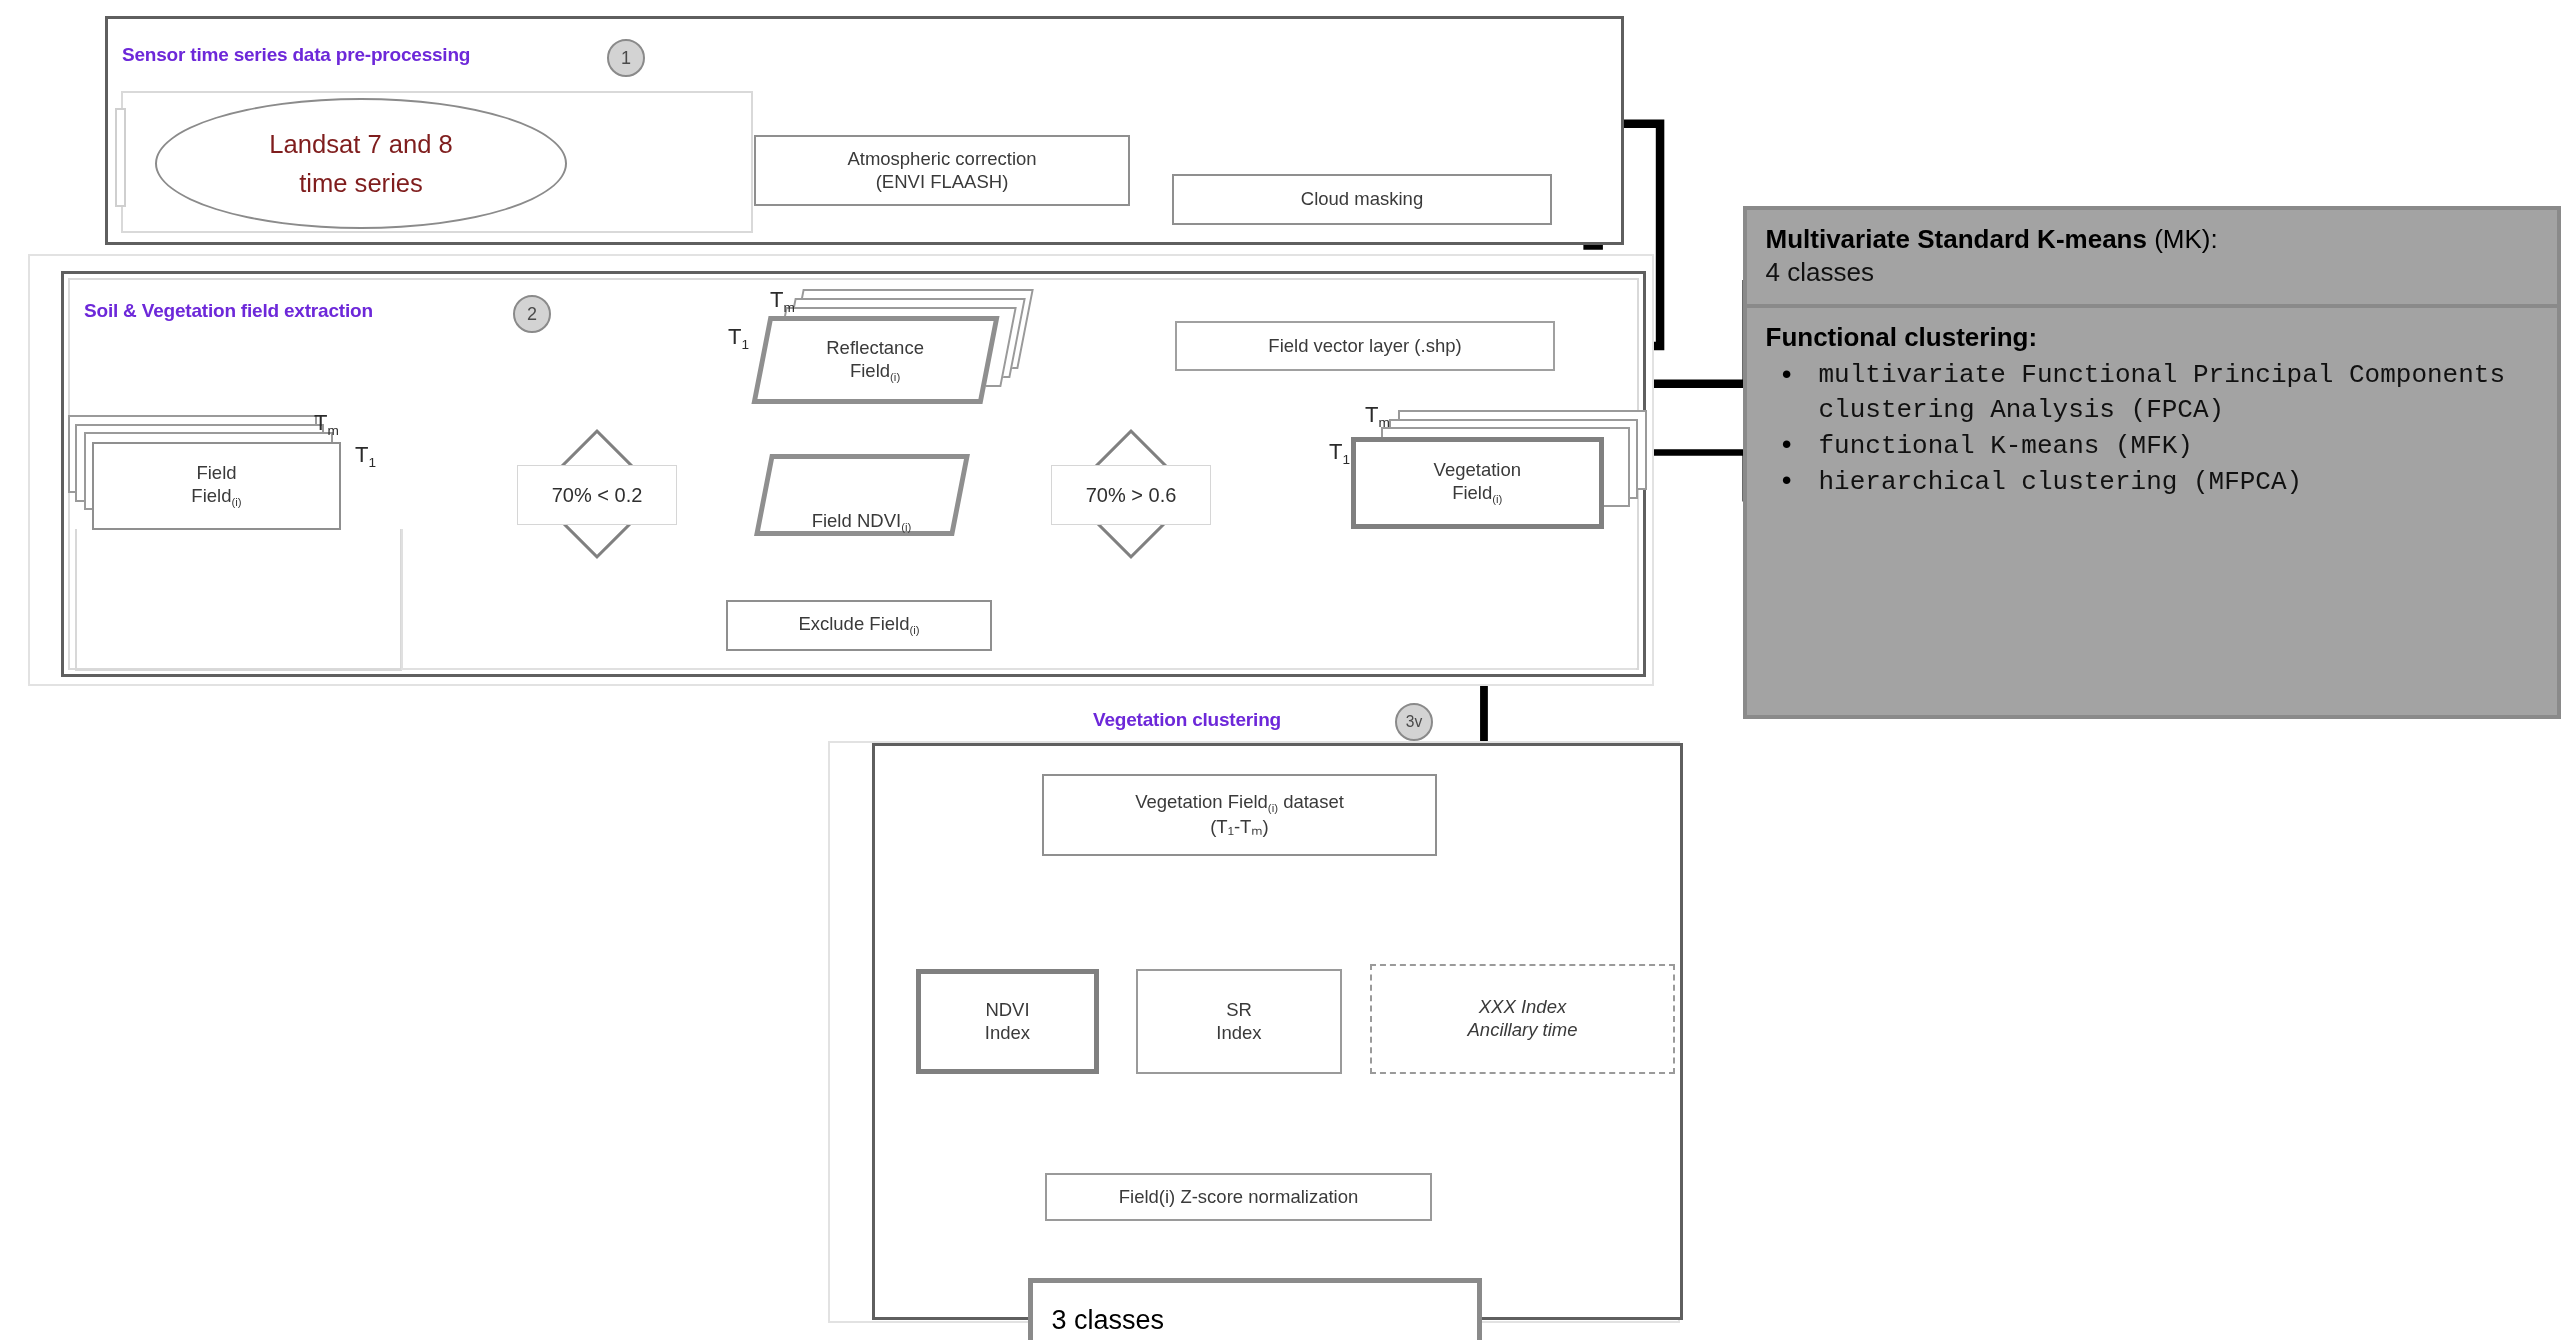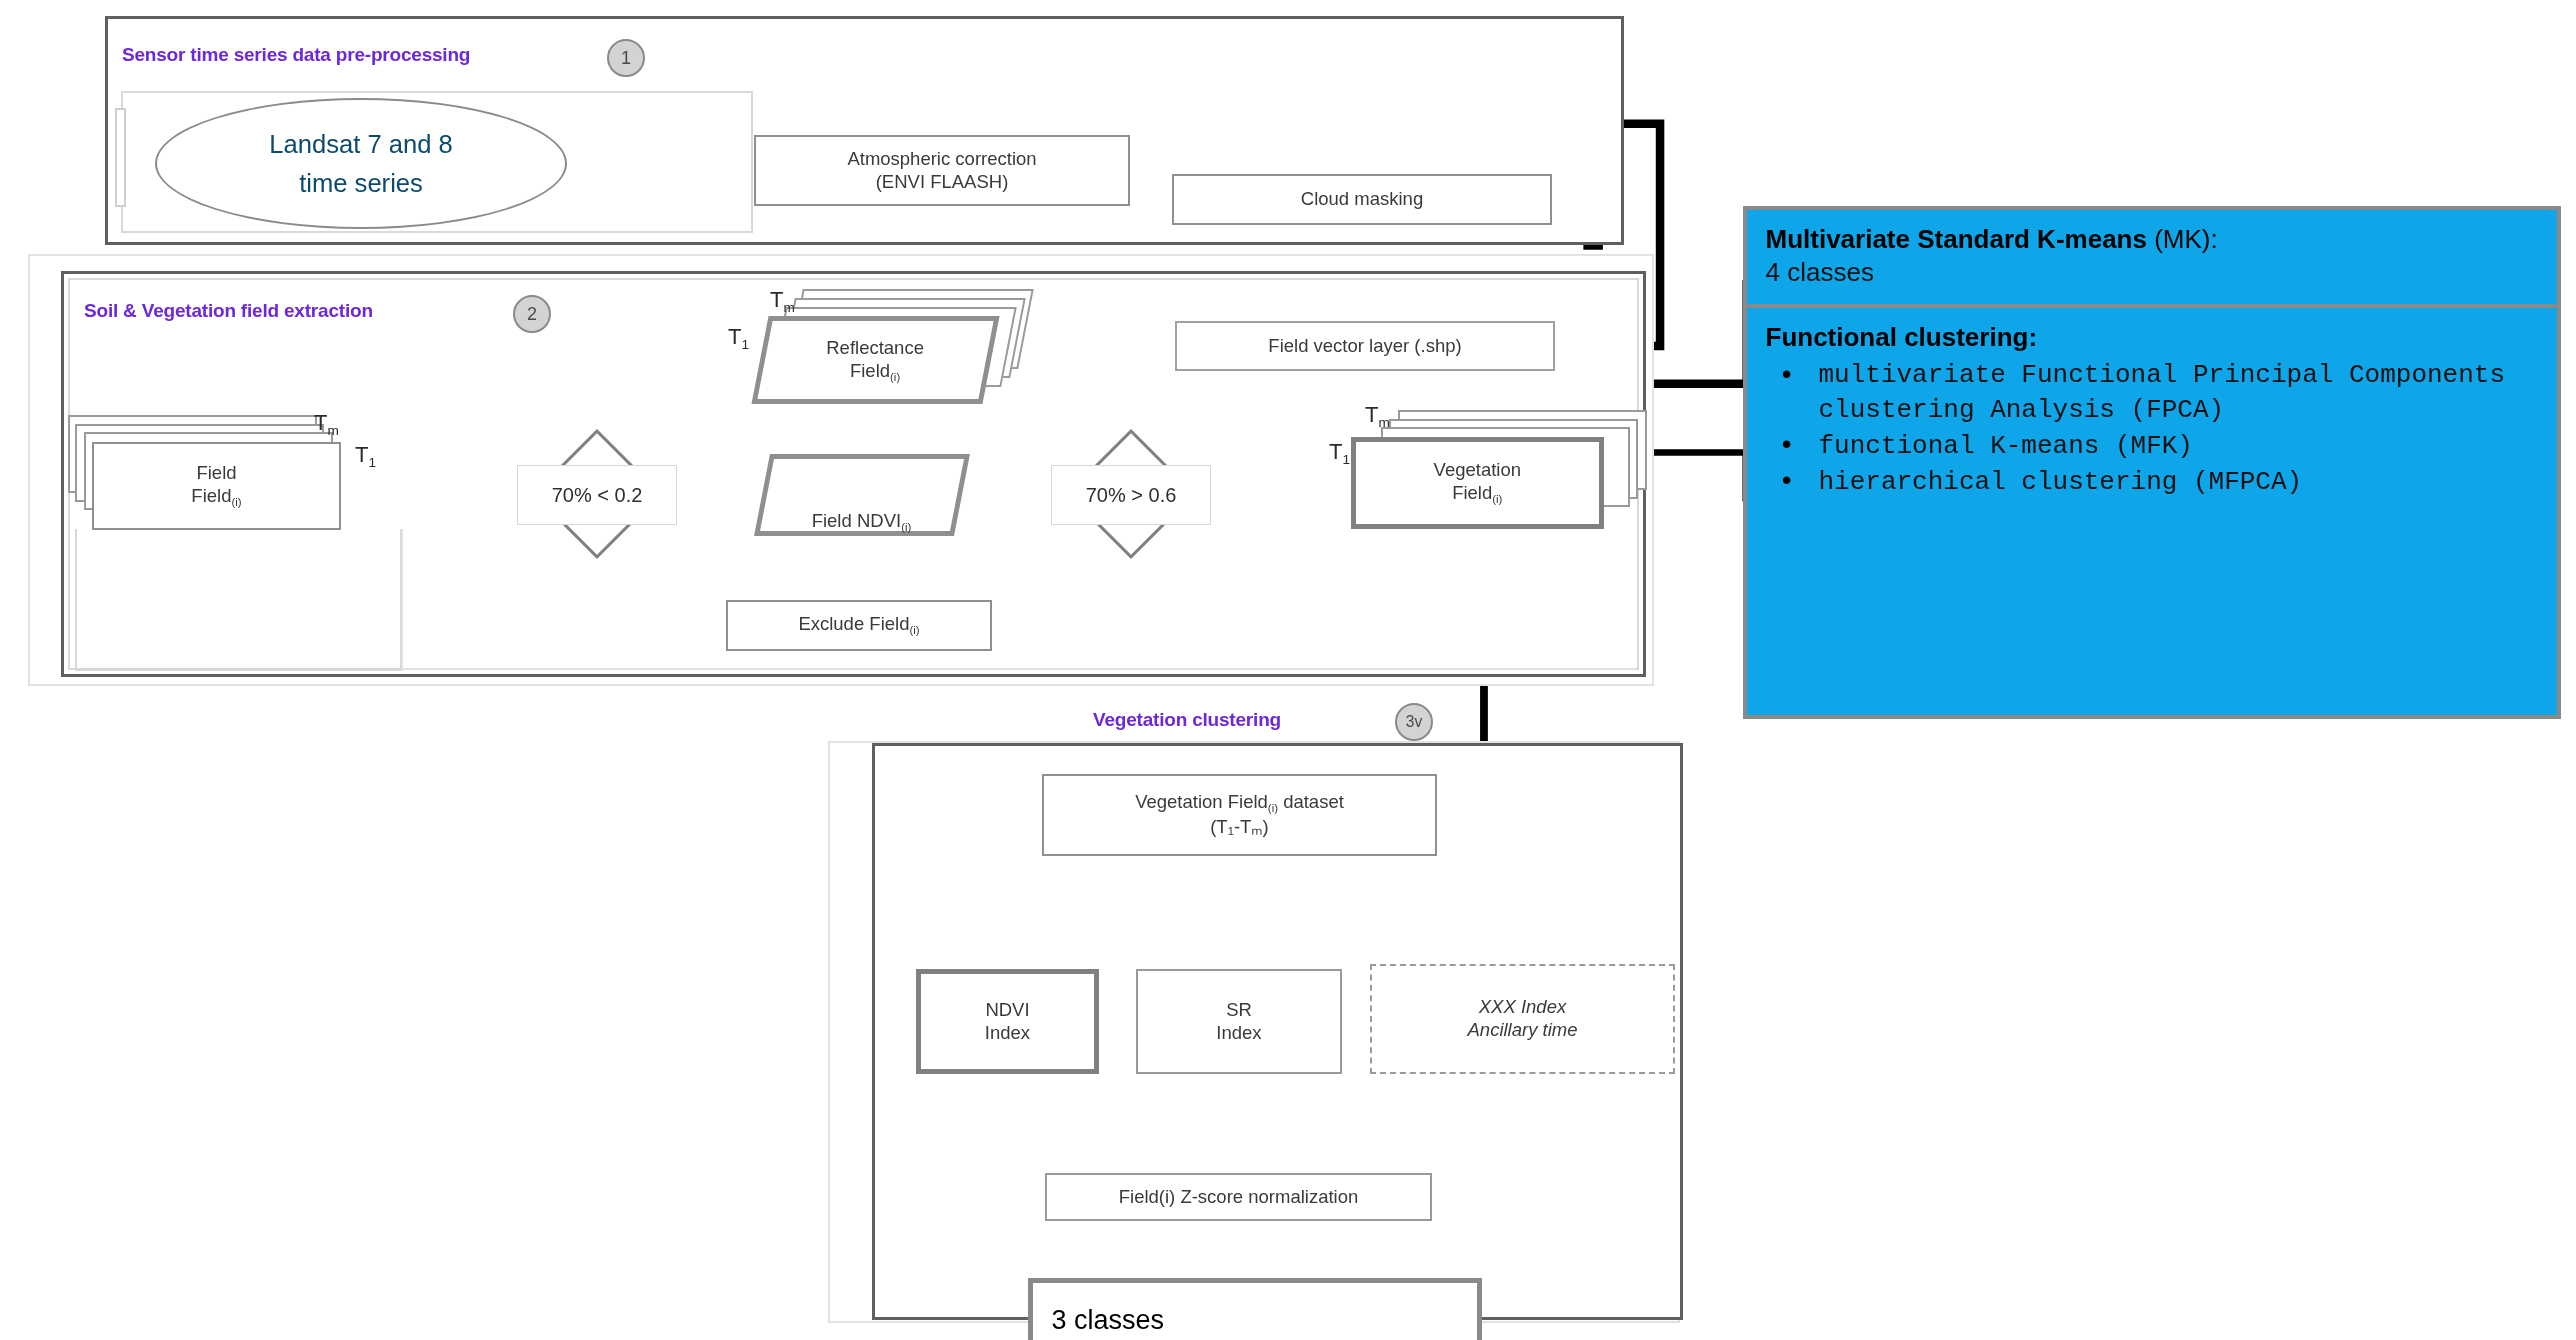--- a/index.html
+++ b/index.html
@@ -32,21 +32,21 @@
        font-size:18.5px;line-height:1.22;padding:2.8px 5.7px;
        font-family:"Liberation Sans",sans-serif;}
   .box.thin{border-width:2.1px;border-color:#a0a0a0;}
   .box.heavy{border-width:5px;border-color:#808080;}
   .box.plainline{border-width:2.1px;border-color:#9a9a9a;}
   .box.dashed{border:2.8px dashed #9a9a9a;background:#fff;font-style:italic;}
 
   .ellipse{position:absolute;box-sizing:border-box;background:#fff;
        border:2.1px solid #8b8b8b;border-radius:50%;display:flex;
        align-items:center;justify-content:center;text-align:center;
-       color:#0c4a6e;font-size:25.6px;line-height:1.5;
+       color:#7f1d1d;font-size:25.6px;line-height:1.5;
        font-family:"Liberation Sans",sans-serif;}
 
   
   .par-wrap{position:absolute;}
   .par{position:absolute;box-sizing:border-box;background:#fff;
        border:5px solid #8f8f8f;transform:skewX(-11deg);}
   .par-txt{position:absolute;inset:0;display:flex;align-items:center;
        justify-content:center;text-align:center;color:#3a3a3a;
        font-size:18.5px;line-height:1.25;
        font-family:"Liberation Sans",sans-serif;}
@@ -64,21 +64,21 @@
        border:1.4px solid #d6d6d6;display:flex;align-items:center;
        justify-content:center;color:#2f2f2f;font-size:20px;
        font-family:"Liberation Sans",sans-serif;}
 
   
   .sub{font-size:0.62em;vertical-align:-0.33em;}
   .tlab{position:absolute;color:#2b2b2b;font-size:22px;font-weight:500;
        font-family:"Liberation Sans",sans-serif;white-space:nowrap;}
 
   
-  .panel{position:absolute;box-sizing:border-box;background:#0ea5e9;
+  .panel{position:absolute;box-sizing:border-box;background:#a3a3a3;
        border:4.3px solid #8a8a8a;}
   .panel-row{box-sizing:border-box;padding:12.8px 15.6px 14px 18.5px;color:#111;}
   .panel-row + .panel-row{border-top:4.3px solid #8a8a8a;}
   .panel-h{font-size:26px;line-height:1.28;font-weight:bold;color:#000;}
   .panel-h .reg{font-weight:normal;}
   .panel-sub{font-size:26px;line-height:1.3;color:#111;font-weight:normal;}
   .bullets{list-style:none;margin:4.3px 0 0 0;padding:0;font-family:Liberation Mono, monospace;}
   .bullets li{position:relative;padding-left:53px;font-size:26px;
        line-height:1.33;color:#111;margin-bottom:1.4px;}
   .bullets li::before{content:"\2022";position:absolute;left:12.8px;top:-1.4px;

